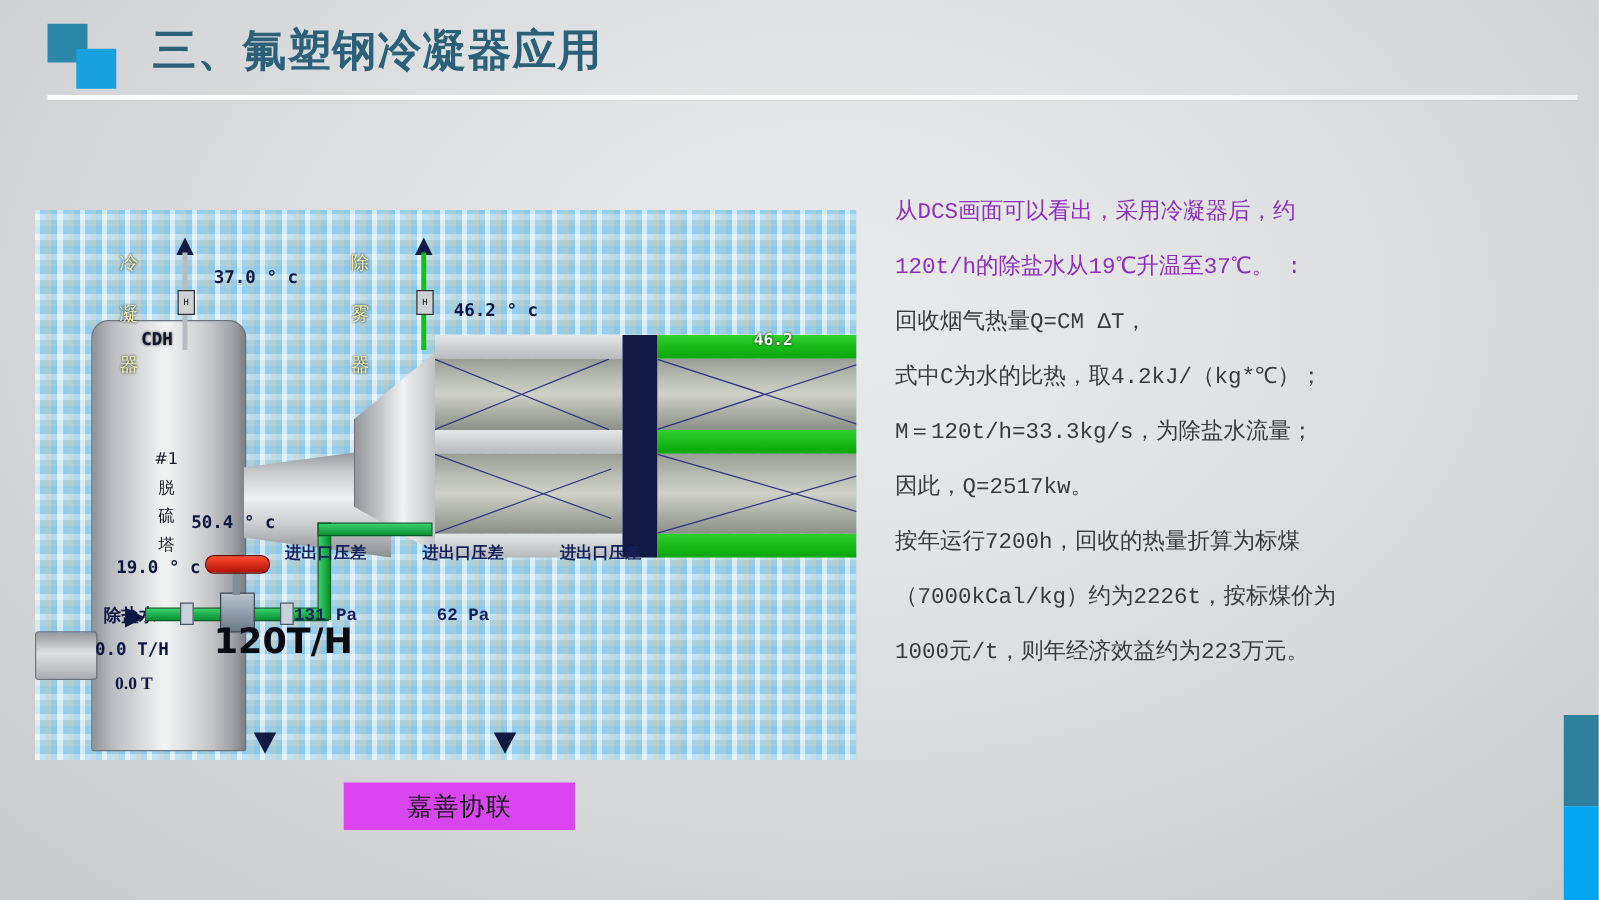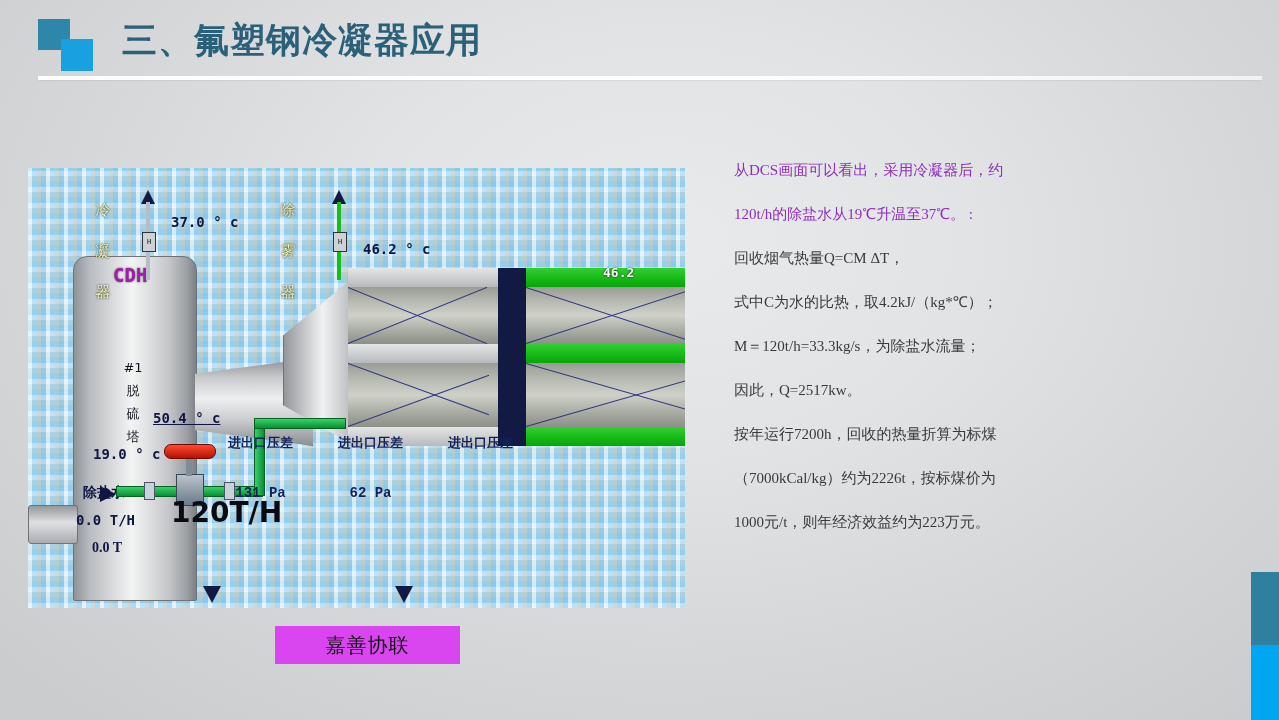--- a/index.html
+++ b/index.html
@@ -110,21 +110,21 @@
   .unit-text{
     position:absolute;
     font-family:"DejaVu Sans","Liberation Sans",sans-serif;
     font-size:15px;color:#f2f2b0;text-align:center;line-height:41px;
     text-shadow:0 0 2px #000;
   }
   .cond-text{left:60px;top:22px;width:30px;}
   .dem-text{left:245px;top:22px;width:30px;}
   .cdh{
     position:absolute;left:85px;top:96px;
-    font-size:19px;color:#a21caf;font-weight:bold;text-shadow:0 0 2px #333;
+    font-size:14px;color:#0f172a;font-weight:bold;text-shadow:0 0 2px #333;
     font-family:"DejaVu Sans Mono","Liberation Mono",monospace;
   }
   .val462-band{
     position:absolute;left:575px;top:97px;font-size:13px;color:#fff;font-weight:bold;
     font-family:"DejaVu Sans Mono","Liberation Mono",monospace;text-shadow:0 0 2px #000;
   }
 
   
   .uparrow{position:absolute;width:14px;}
   .uparrow .shaft{position:absolute;left:5px;top:12px;width:4px;height:78px;}
@@ -141,21 +141,21 @@
   .ar1{left:113px;top:22px;} .ar1 .shaft{background:#b9bcc0;}
   .ar2{left:304px;top:22px;} .ar2 .shaft{background:#14c014;}
 
   .ro{
     position:absolute;color:#0d1742;
     font-family:"DejaVu Sans Mono","Liberation Mono",monospace;
     font-weight:bold;white-space:nowrap;
   }
   .ro-37{left:143px;top:46px;font-size:14px;}
   .ro-462{left:335px;top:73px;font-size:14px;}
-  .ro-504{left:125px;top:242px;font-size:14px;text-decoration:underline;}
+  .ro-504{left:125px;top:242px;font-size:14px;}
   .ro-19{left:65px;top:278px;font-size:14px;}
 
   .cn{
     position:absolute;color:#0d1742;font-weight:bold;white-space:nowrap;
     font-family:"DejaVu Sans","Liberation Sans",sans-serif;
   }
   .lbl-water{left:12px;top:316px;font-size:14px;padding-left:43px;}
   .arrow-right{
     position:absolute;left:72px;top:318px;width:0;height:0;
     border-top:8px solid transparent;border-bottom:8px solid transparent;
@@ -203,23 +203,23 @@
     background:#d946ef;display:flex;align-items:center;justify-content:center;
     font-family:"DejaVu Sans","Liberation Sans",sans-serif;
     font-size:20px;color:#111;letter-spacing:1px;
   }
 
   
   .body-text{
     position:absolute;left:716px;top:152px;width:505px;
   }
   .body-text p{
-    margin:0 0 8px 18px;
-    font-family:Liberation Serif, serif;
-    font-size:15px;line-height:36px;color:#3a3a3a;white-space:nowrap;
+    margin:0 0 8px 0;
+    font-family:Liberation Mono, monospace;
+    font-size:18px;line-height:36px;color:#3a3a3a;white-space:nowrap;
   }
   .body-text p.hl{color:#8d2fbe;}
 </style>
 </head>
 <body>
 
 <div class="deco deco-sq-dark"></div>
 <div class="deco deco-sq-light"></div>
 <div class="slide-title">三、氟塑钢冷凝器应用</div>
 <div class="title-rule"></div>

